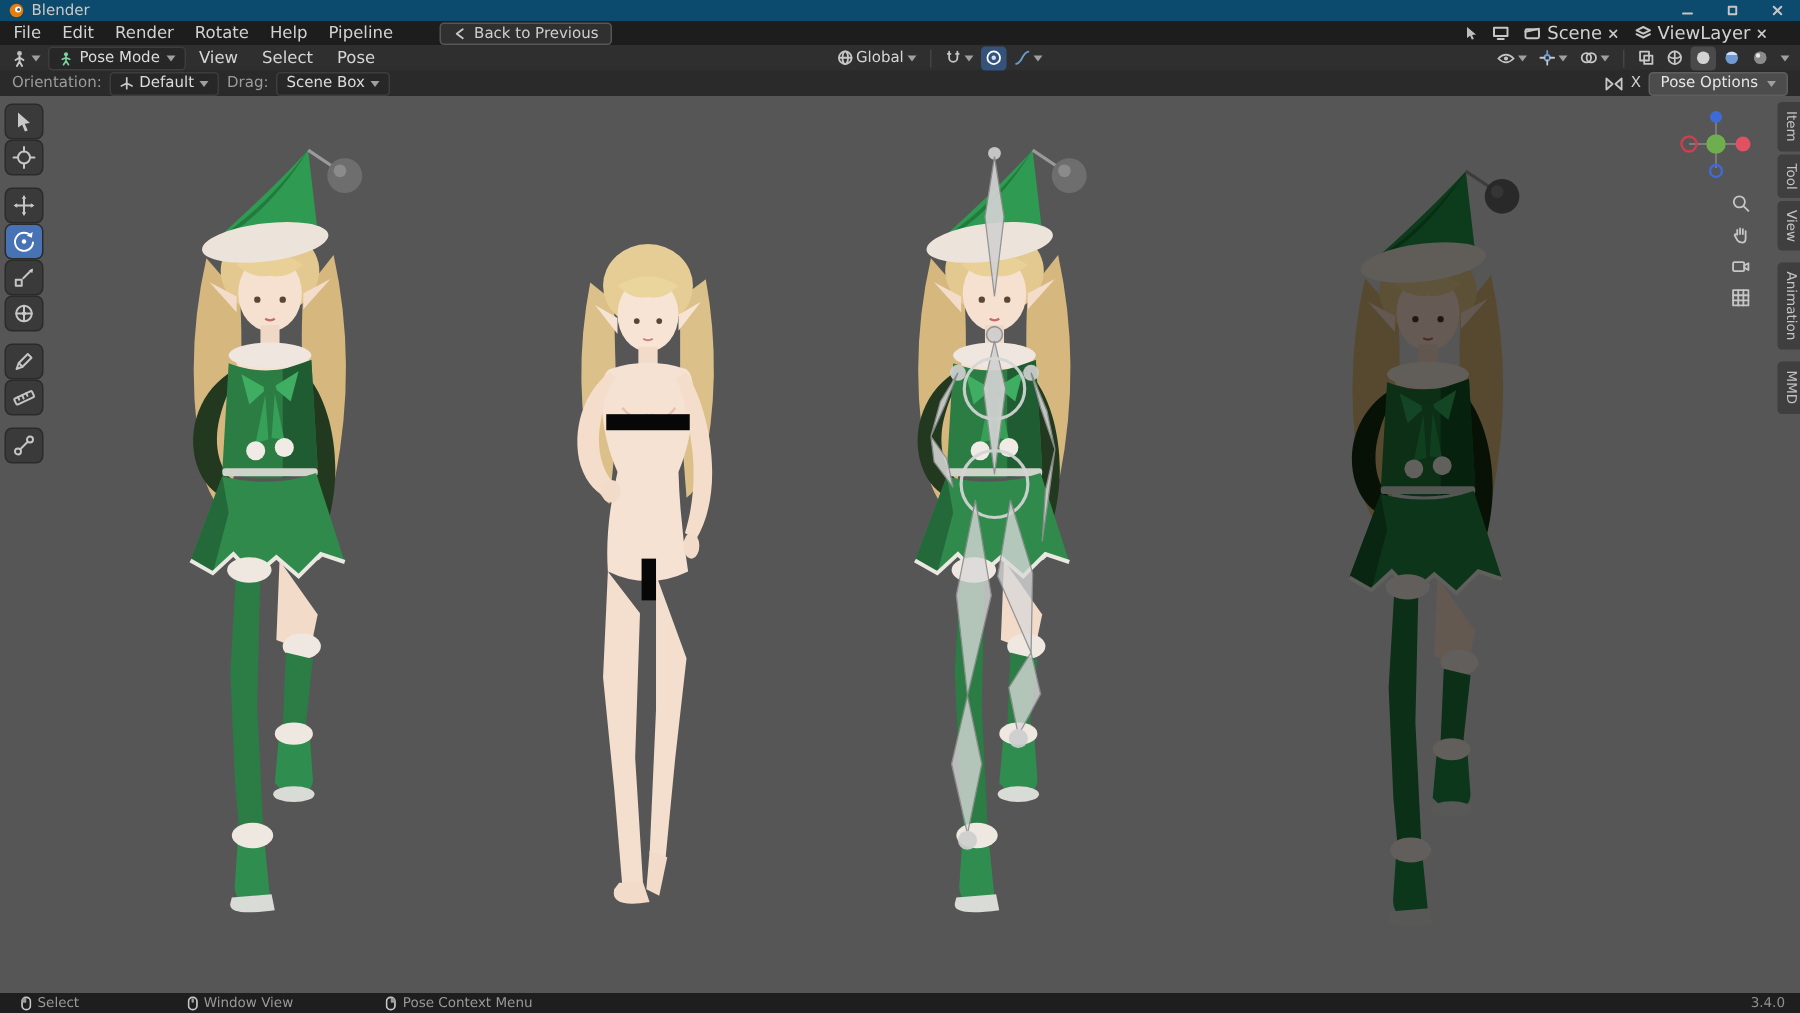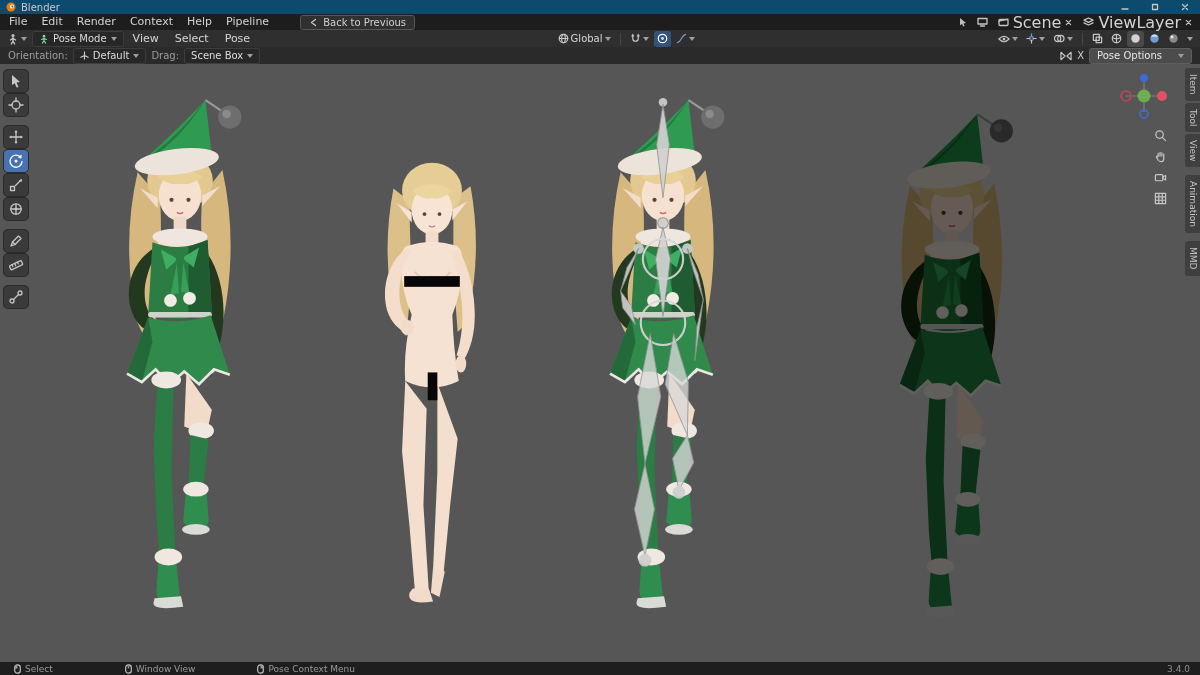--- a/index.html
+++ b/index.html
@@ -9,38 +9,38 @@
   .bar{display:flex;align-items:center;}
   
   .titlebar{height:14px;background:#0c4a6e;font-size:10px;color:#c9c9c9;padding-left:6px;gap:5px;}
   .win-controls{margin-left:auto;display:flex;height:100%;}
   .win-btn{width:30px;display:flex;align-items:center;justify-content:center;}
   
   .menubar{height:16px;background:#1d1d1d;font-size:11px;color:#d2d2d2;padding-left:2px;}
   .menu-item{padding:0 7px;line-height:16px;cursor:default;}
   .back-btn{margin-left:24px;display:flex;align-items:center;gap:5px;background:#303030;
             border:1px solid #565656;border-radius:3px;height:13px;padding:0 8px;font-size:10px;color:#cfcfcf;}
-  .mb-right{margin-left:auto;display:flex;align-items:center;gap:3px;padding-right:4px;font-size:16px;}
+  .mb-right{margin-left:auto;display:flex;align-items:center;gap:3px;padding-right:18px;font-size:12px;}
   .chip{display:flex;align-items:center;gap:4px;height:14px;padding:0 4px;border-radius:3px;}
   
   .vheader{height:17px;background:#2f2f2f;font-size:11px;color:#d6d6d6;padding:0 4px;gap:2px;}
   .dd{display:flex;align-items:center;gap:4px;background:#272727;border:1px solid #3d3d3d;
       border-radius:3px;height:14px;padding:0 6px;font-size:10px;color:#dcdcdc;}
   .hmenu{padding:0 7px;font-size:11px;}
   .caret{width:0;height:0;border-left:3px solid transparent;border-right:3px solid transparent;
          border-top:4px solid #9f9f9f;display:inline-block;}
   .icbtn{display:flex;align-items:center;justify-content:center;height:16px;padding:0 3px;gap:2px;border-radius:3px;}
   .icbtn.active{background:#35537a;}
   .icbtn.pressed{background:#4a4a4a;}
   .spacer{flex:1;}
   .sep{width:1px;height:12px;background:#454545;margin:0 4px;}
   
   .tools-row{height:17px;background:#2a2a2a;font-size:10px;color:#cfcfcf;padding:0 8px;gap:5px;}
   .label-dim{color:#9c9c9c;}
-  .pose-options-btn{display:flex;align-items:center;gap:16px;background:#4c4c4c;border:1px solid #5e5e5e;
+  .pose-options-btn{display:flex;align-items:center;gap:6px;background:#4c4c4c;border:1px solid #5e5e5e;
                     border-radius:3px;height:14px;padding:0 7px;color:#e6e6e6;}
   
   .viewport{position:absolute;top:64px;left:0;right:0;bottom:13px;background:#565656;overflow:hidden;}
   .scene{position:absolute;inset:0;width:100%;height:100%;}
   
   .tool-col{position:absolute;left:4px;top:6px;display:flex;flex-direction:column;gap:2px;}
   .tool-btn{width:24px;height:22px;background:#3a3a3a;border-radius:4px;display:flex;
             align-items:center;justify-content:center;box-shadow:0 0 0 1px #2a2a2a;}
   .tool-btn.active{background:#4772b3;}
   .tool-gap{height:6px;}
@@ -88,21 +88,21 @@
             <path d="M1.5 1.5 L6.5 6.5 M6.5 1.5 L1.5 6.5" class="ic"></path>
           </svg>
       </div>
     </div>
   </div>
 
   <div class="bar menubar">
     <span class="menu-item">File</span>
     <span class="menu-item">Edit</span>
     <span class="menu-item">Render</span>
-    <span class="menu-item">Context</span>
+    <span class="menu-item">Rotate</span>
     <span class="menu-item">Help</span>
     <span class="menu-item">Pipeline</span>
     <div class="back-btn">
       <svg width="9" height="9" viewBox="0 0 9 9">
           <path d="M6.5 1.5 L2.5 4.5 L6.5 7.5" class="ic"></path>
         </svg>
       <span>Back to Previous</span>
     </div>
     <div class="mb-right">
       <div class="icbtn">

